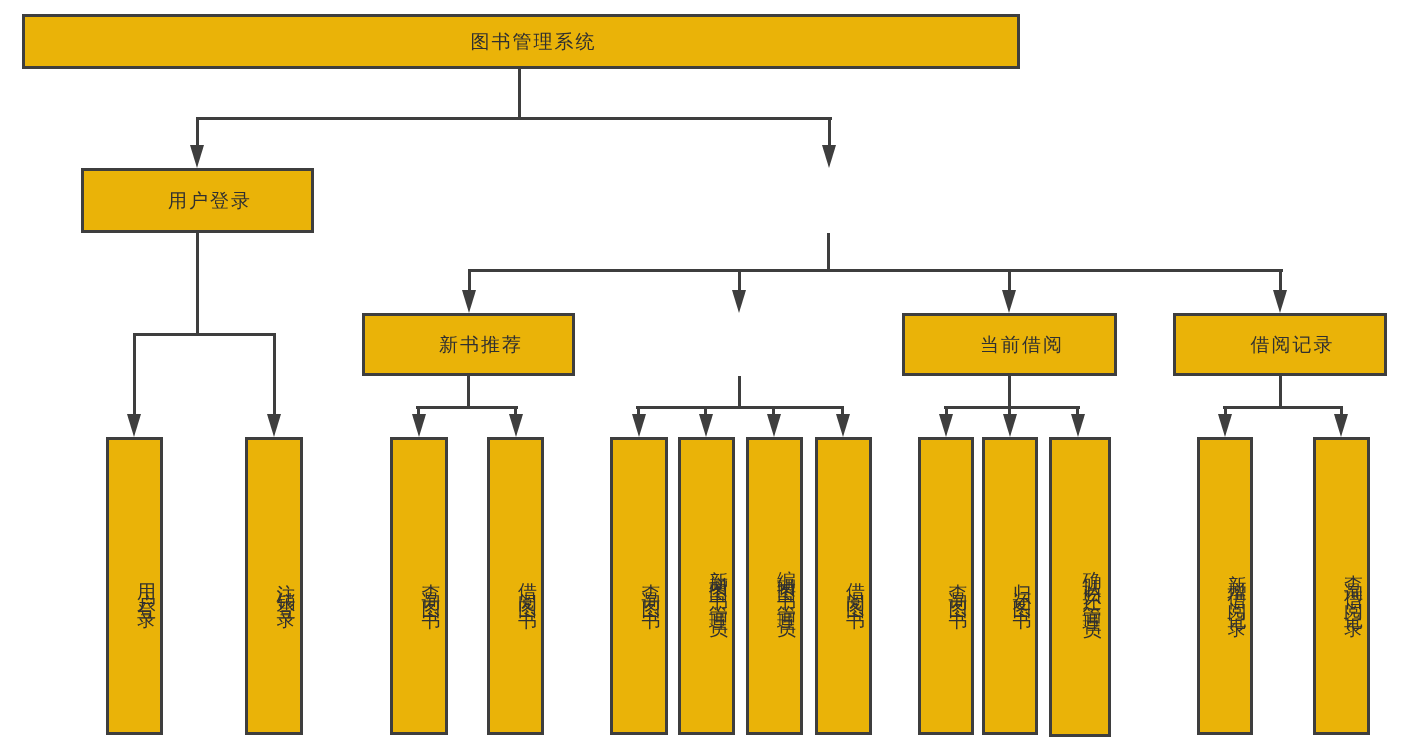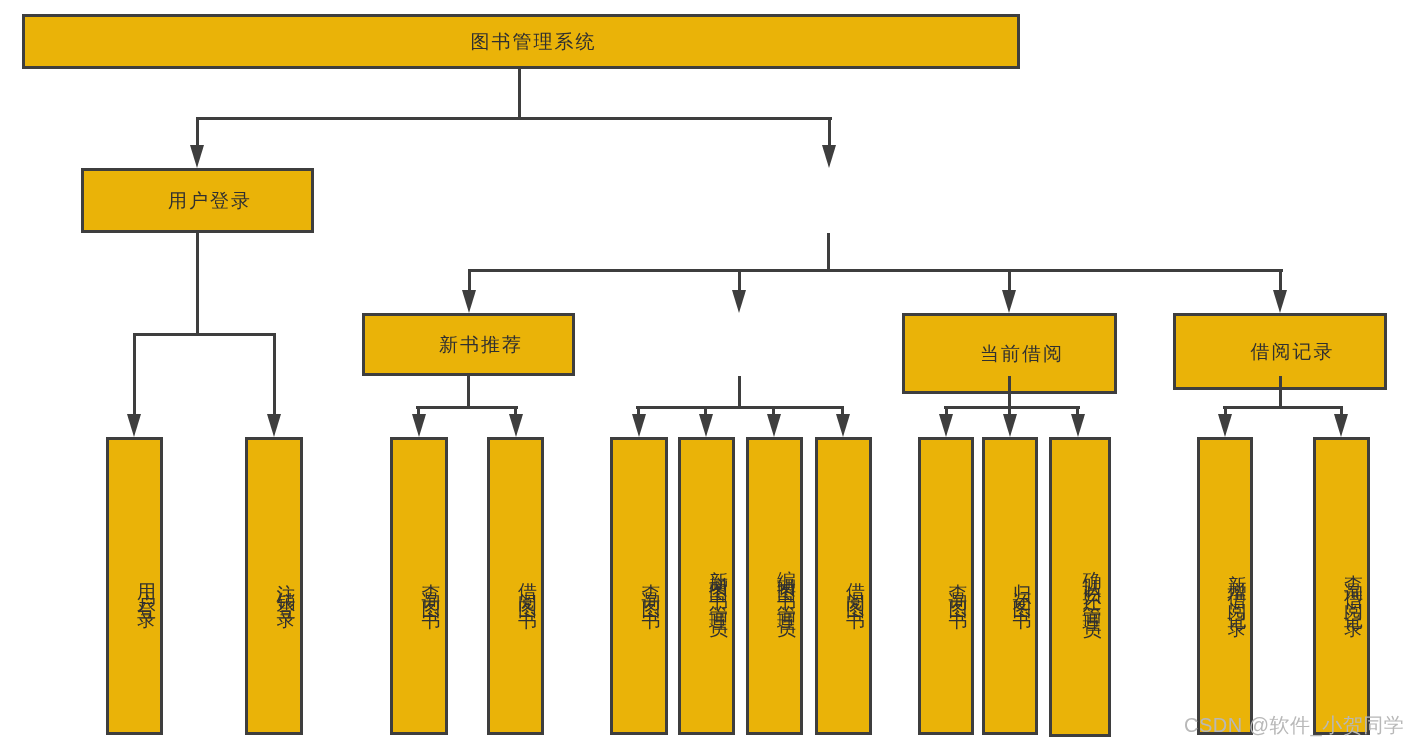--- a/index.html
+++ b/index.html
@@ -96,24 +96,24 @@
   <div class="vline" style="left:738px; top:269px; height:23px;"></div>
   <div class="arrow" style="left:732px; top:290px;"></div>
   <div class="vline" style="left:1008px; top:269px; height:23px;"></div>
   <div class="arrow" style="left:1002px; top:290px;"></div>
   <div class="vline" style="left:1279px; top:269px; height:23px;"></div>
   <div class="arrow" style="left:1273px; top:290px;"></div>
 
   <div class="box" style="left:362px; top:313px; width:213px; height:63px;">
     <span class="hlabel">新书推荐</span>
   </div>
-  <div class="box" style="left:902px; top:313px; width:215px; height:81px;">
+  <div class="box" style="left:902px; top:313px; width:215px; height:63px;">
     <span class="hlabel">当前借阅</span>
   </div>
-  <div class="box" style="left:1173px; top:313px; width:214px; height:77px;">
+  <div class="box" style="left:1173px; top:313px; width:214px; height:63px;">
     <span class="hlabel">借阅记录</span>
   </div>
 
   <div class="vline" style="left:467px; top:376px; height:32px;"></div>
   <div class="hline" style="left:416px; top:406px; width:102px;"></div>
   <div class="vline" style="left:417px; top:406px; height:12px;"></div>
   <div class="arrow" style="left:412px; top:414px;"></div>
   <div class="vline" style="left:514px; top:406px; height:12px;"></div>
   <div class="arrow" style="left:509px; top:414px;"></div>
 
@@ -174,15 +174,14 @@
   <div class="vline" style="left:1340px; top:406px; height:12px;"></div>
   <div class="arrow" style="left:1334px; top:414px;"></div>
 
   <div class="box" style="left:1197px; top:437px; width:56px; height:298px;">
     <span class="vlabel">新增借阅记录</span>
   </div>
   <div class="box" style="left:1313px; top:437px; width:57px; height:298px;">
     <span class="vlabel">查询借阅记录</span>
   </div>
 
-  <div class="watermark">CSDN @软件_小贺同学</div>
 
 </div>
 
 </body></html>

